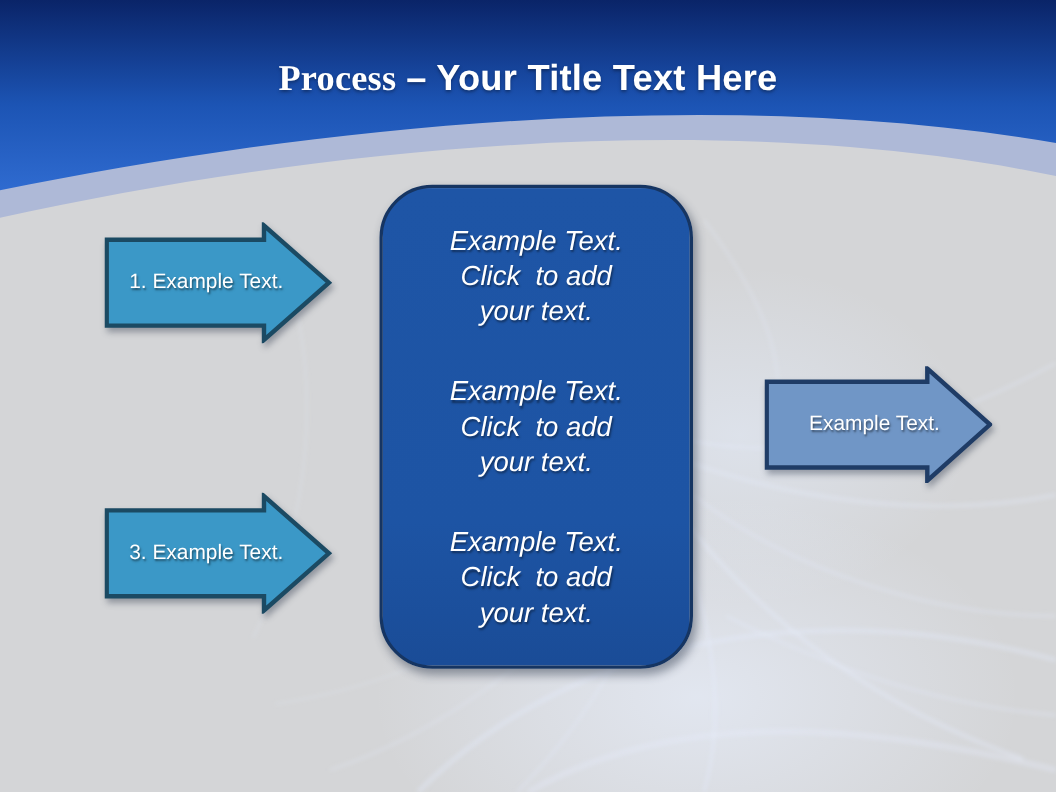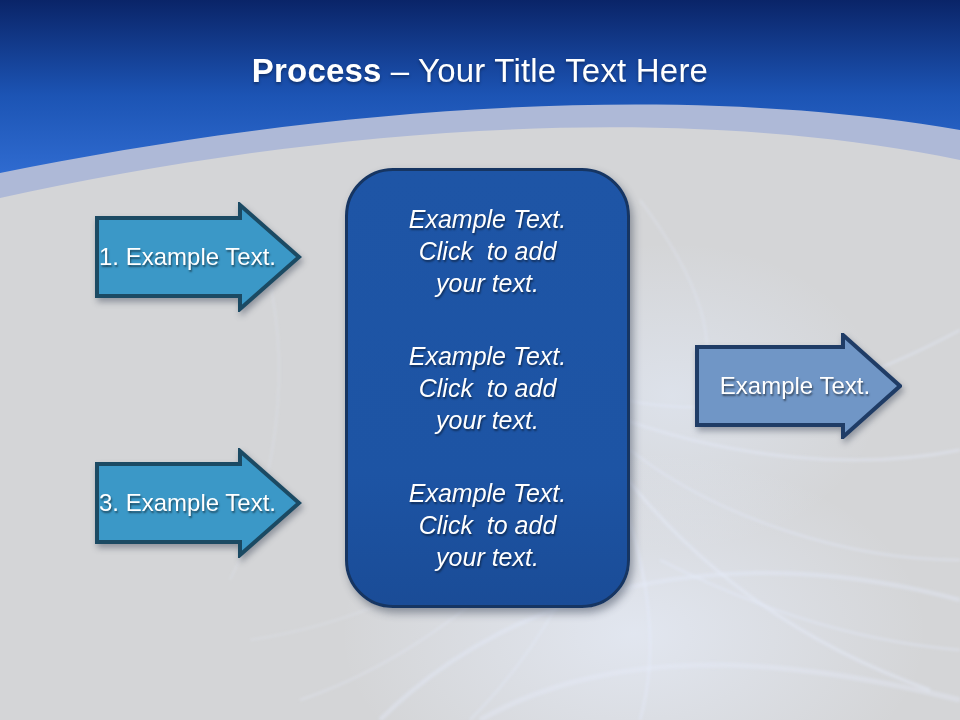--- a/index.html
+++ b/index.html
@@ -13,31 +13,31 @@
   }
   
   .bg-art{position:absolute;inset:0;z-index:0;}
   
   .header-svg{position:absolute;top:0;left:0;z-index:1;}
   .title{
     position:absolute;top:52px;left:0;width:100%;text-align:center;z-index:2;
     color:#fff;font-size:33px;letter-spacing:.2px;
     text-shadow:0 2px 3px rgba(0,0,0,.35);
   }
-  .title-bold{font-weight:bold;}
-  .title-rest{font-weight:normal;margin-left:9px;}
+  .title-bold{font-weight:bold;font-family:Liberation Serif, serif;}
+  .title-rest{font-weight:bold;margin-left:9px;}
   
   .arrow{position:absolute;width:207px;z-index:3;}
   .arrow svg{display:block;filter:drop-shadow(2px 4px 3px rgba(40,50,70,.40));}
   .poly-left{fill:var(--left-arrow-fill,#3b98c7);stroke:var(--left-arrow-border,#1b4a63);stroke-width:4;stroke-linejoin:miter;}
   .poly-right{fill:var(--right-arrow-fill,#7096c6);stroke:var(--right-arrow-border,#1f3c66);stroke-width:4;stroke-linejoin:miter;}
   .arrow-label{
     position:absolute;left:0;top:0;width:185px;height:100%;
     display:flex;align-items:center;justify-content:center;
-    color:#fff;font-size:24px;text-shadow:1px 2px 2px rgba(0,0,0,.5);
+    color:#fff;font-size:19px;text-shadow:1px 2px 2px rgba(0,0,0,.5);
     pointer-events:none;white-space:pre;
   }
   .arrow-l{left:95px;height:110px;}
   .arrow-r{left:695px;top:333px;height:106px;}
   .arrow-r .arrow-label{width:200px;}
   
   .center-box{
     position:absolute;left:345px;top:168px;width:285px;height:440px;z-index:3;
     box-sizing:border-box;border-radius:48px;
     background:linear-gradient(180deg,var(--box-fill,#1e55a6) 0%,#1d54a4 70%,#1a4c97 100%);

